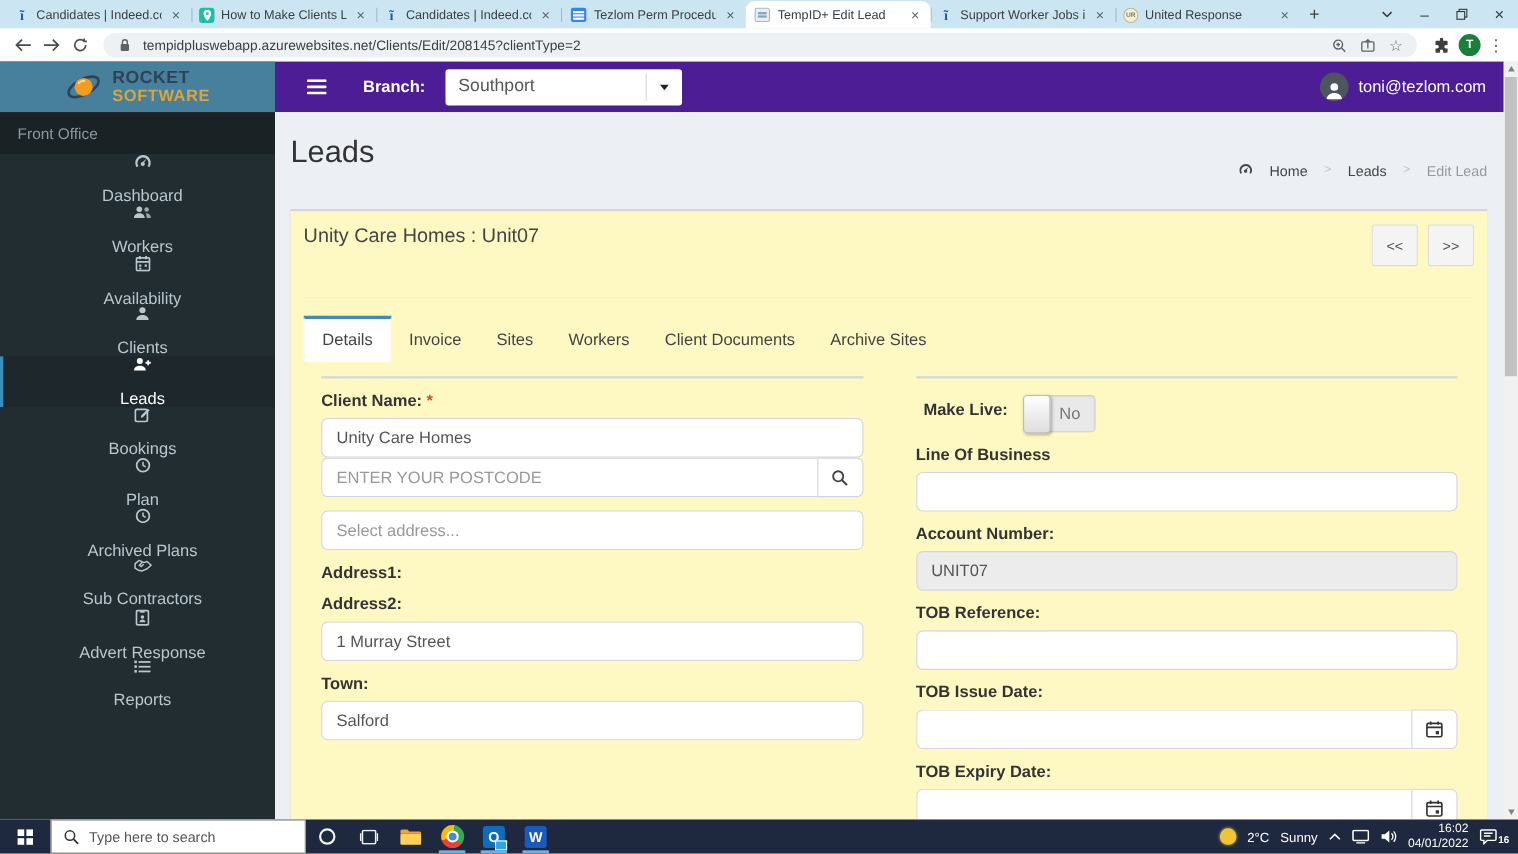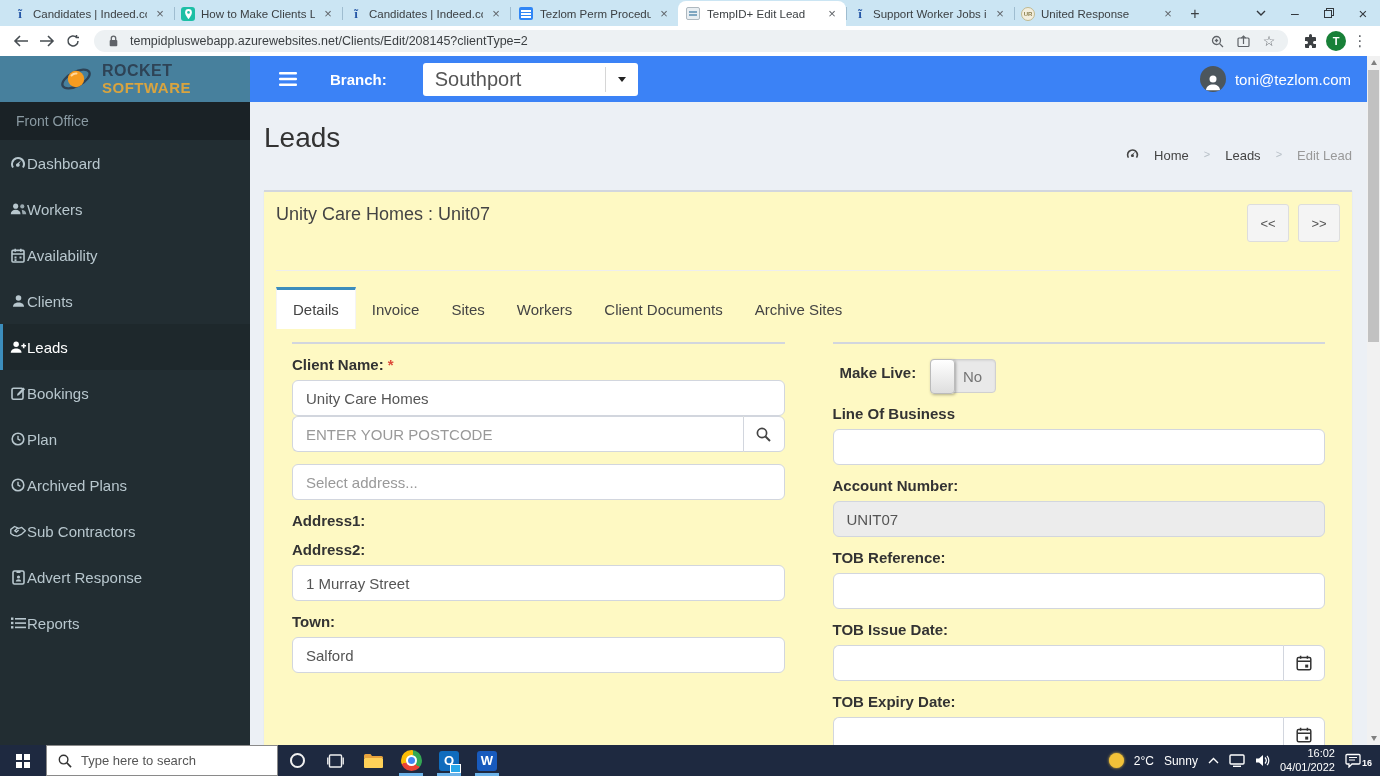--- a/index.html
+++ b/index.html
@@ -38,39 +38,39 @@
   .urlbar { flex:1; height:22px; margin:0 8px; background:#edf1f3; border-radius:11px; display:flex; align-items:center; padding:0 10px; gap:8px; }
   .urltext { flex:1; font-size:12.5px; color:#3c4043; white-space:nowrap; overflow:hidden; }
   .ubicon { width:18px; height:18px; display:flex; align-items:center; justify-content:center; color:#5f6368; }
   .star::before { content:"☆"; font-size:14px; }
   .toolbtn { width:24px; height:24px; display:flex; align-items:center; justify-content:center; color:#5f6368; margin-left:2px; }
   .profile-chip { width:20px; height:20px; border-radius:50%; background:#188038; color:#fff; font-size:11px; font-weight:bold; display:flex; align-items:center; justify-content:center; margin-left:4px; }
   .dots::before { content:"⋮"; font-size:15px; color:#5f6368; }
 
   
   .app { position:absolute; top:56px; left:0; right:0; bottom:31px; background:#ecf0f5; }
-  .app-header { position:absolute; top:0; left:0; right:13px; height:46px; background:#3b82f6; display:flex; align-items:center; }
+  .app-header { position:absolute; top:0; left:0; right:13px; height:46px; background:#4c1d95; display:flex; align-items:center; }
   .logo-area { width:250px; height:46px; background:#47809d; display:flex; align-items:center; justify-content:center; gap:9px; flex:0 0 250px; }
   .brand { line-height:1.02; letter-spacing:.5px; }
   .brand .l1 { font-size:16px; font-weight:bold; color:#2e4356; }
   .brand .l2 { font-size:15px; font-weight:bold; color:#d9a43f; }
   .hamburger { margin-left:18px; width:40px; display:flex; justify-content:center; }
   .branch-label { margin-left:22px; color:#fff; font-weight:bold; font-size:15px; }
-  .branch-select { margin-left:36px; width:215px; height:33px; background:#fff; border-radius:3px; display:flex; align-items:center; position:relative; font-size:20px; color:#555; }
+  .branch-select { margin-left:18px; width:215px; height:33px; background:#fff; border-radius:3px; display:flex; align-items:center; position:relative; font-size:16px; color:#555; }
   .branch-select .val { padding-left:12px; flex:1; }
   .branch-select .sep { width:1px; height:25px; background:#d6d6d6; }
   .branch-select .caret { width:32px; display:flex; align-items:center; justify-content:center; }
   .caret-tri { width:0; height:0; border-left:4px solid transparent; border-right:4px solid transparent; border-top:5px solid #222; }
   .hdr-user { margin-left:auto; margin-right:16px; display:flex; align-items:center; gap:9px; color:#fff; font-size:15px; }
   .hdr-avatar { width:26px; height:26px; border-radius:50%; background:#4c565c; display:flex; align-items:flex-end; justify-content:center; overflow:hidden; }
 
   
   .sidebar { position:absolute; top:46px; left:0; bottom:0; width:250px; background:#222d32; }
   .sb-header { height:38px; line-height:38px; background:#1a2226; color:#8a9aa2; padding-left:16px; font-size:14px; }
-  .sb-item { height:46px; display:flex; align-items:center; padding-left:6px; gap:0; color:#b8c7ce; font-size:15px; border-left:3px solid transparent; cursor:default; }
+  .sb-item { height:46px; display:flex; align-items:center; padding-left:6px; gap:16px; color:#b8c7ce; font-size:15px; border-left:3px solid transparent; cursor:default;flex-direction:column; }
   .sb-item .icn { width:18px; display:flex; justify-content:center; align-items:center; }
   .sb-item.active { background:#1e282c; color:#fff; border-left-color:#3c8dbc; }
 
   
   .content { position:absolute; top:46px; left:250px; right:13px; bottom:0; background:#ecf0f5; overflow:hidden; }
   .page-title { position:absolute; left:14px; top:20px; font-size:28px; font-weight:300; color:#333; }
   .breadcrumb { position:absolute; right:15px; top:46px; display:flex; align-items:flex-start; gap:15px; font-size:13px; color:#444; }
   .breadcrumb .sep { color:#b7bfc6; font-size:11px; }
   .breadcrumb .muted { color:#999; }
 

